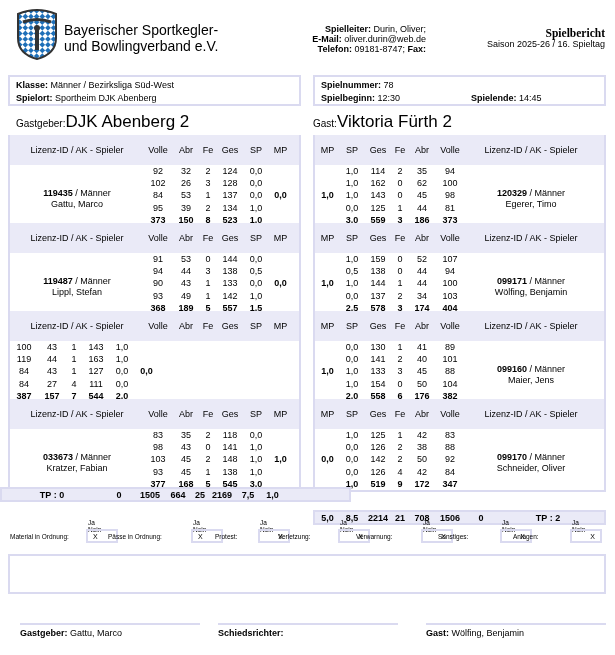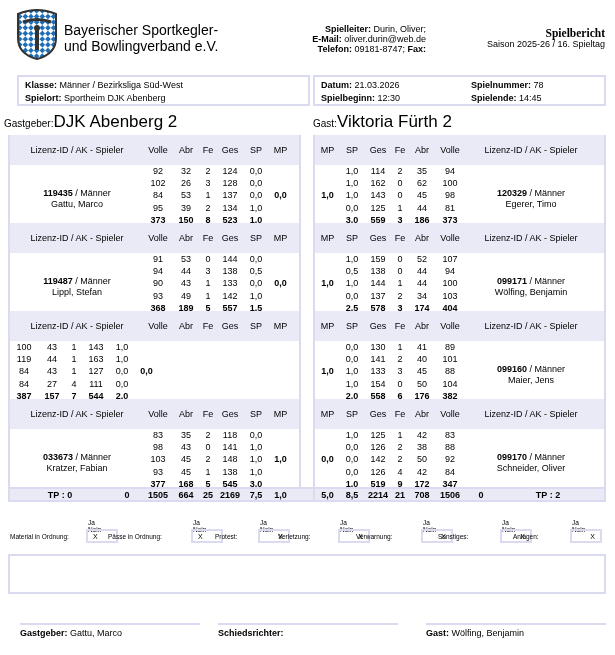--- a/index.html
+++ b/index.html
@@ -12,29 +12,29 @@
   .org { left: 64px; top: 22px; font-size: 14px; line-height: 16px; }
   .contact { left: 306px; top: 24px; width: 120px; font-size: 9px; line-height: 10px; text-align: right; }
   .contact b { font-weight: bold; }
   .report { right: 10px; top: 27px; text-align: right; }
   .report .t { font-size: 11.5px; font-weight: bold; font-family: "Liberation Serif", serif; }
   .report .s { font-size: 9px; }
 
   
   .infobox { border: 2px solid #dadaf0; font-size: 9px; padding: 2px 6px; line-height: 13px; }
   .infobox b { font-weight: bold; }
-  .info-left { left: 17px; top: 75px; width: 293px; height: 31px; }
+  .info-left { left: 8px; top: 75px; width: 293px; height: 31px; }
   .info-right { left: 313px; top: 75px; width: 293px; height: 31px; }
   .info-right .row { display: flex; }
   .info-right .row span:first-child { width: 150px; }
 
   
   .team-name { font-size: 17px; top: 112px; }
   .team-name small { font-size: 10px; }
-  .team-home { left: 4px; }
+  .team-home { left: 16px; }
   .team-guest { left: 313px; }
 
   
   .ptable { border: 2px solid #dadaf0; border-top: none; font-size: 9px; }
   .ptable .hdr { background: #eaeaf7; height: 30px; display: flex; align-items: center; }
   .ptable .body { display: flex; }
   .cell { text-align: center; }
   .rows { display: flex; flex-direction: column; }
   .r { height: 12.2px; display: flex; align-items: center; }
   .r.total { font-weight: bold; }
@@ -109,21 +109,20 @@
   <div class="t">Spielbericht</div>
   <div class="s">Saison 2025-26 / 16. Spieltag</div>
 </div>
 
 <div class="abs infobox info-left">
   <div><b>Klasse:</b> <span>Männer / Bezirksliga Süd-West</span></div>
   <div><b>Spielort:</b> <span>Sportheim DJK Abenberg</span></div>
 </div>
 <div class="abs infobox info-right">
   <div class="row">
-    <span><b>Datum:</b> <span>21.03.2026</span></span>
     <span><b>Spielnummer:</b> <span>78</span></span>
   </div>
   <div class="row">
     <span><b>Spielbeginn:</b> <span>12:30</span></span>
     <span><b>Spielende:</b> <span>14:45</span></span>
   </div>
 </div>
 
 <div class="abs team-name team-home">
   <small>Gastgeber:</small><span>DJK Abenberg 2</span>
@@ -566,31 +565,31 @@
           </div>
         </div>
         <div class="pinfo g-lic">
       <div><b>099170</b> <span>/ Männer</span></div>
       <div>Schneider, Oliver</div>
     </div>
       </div>
   </div>
   </div>
 
-<div class="abs totals" style="left:8px; top:487px; width:351px;">
+<div class="abs totals" style="left:0; top:487px; width:351px;">
   <span class="cell" style="width:100px;">TP : 0</span>
   <span class="cell" style="width:34px;">0</span>
   <span class="cell h-v">1505</span>
   <span class="cell h-a">664</span>
   <span class="cell h-f">25</span>
   <span class="cell h-g">2169</span>
   <span class="cell h-s">7,5</span>
   <span class="cell h-m">1,0</span>
 </div>
-<div class="abs totals" style="left:313px; top:487px; width:293px;">
+<div class="abs totals" style="left:313px; top:510px; width:293px;">
   <span class="cell g-m">5,0</span>
   <span class="cell g-s">8,5</span>
   <span class="cell g-g">2214</span>
   <span class="cell g-f">21</span>
   <span class="cell g-a">708</span>
   <span class="cell g-v">1506</span>
   <span class="cell" style="width:34px;">0</span>
   <span class="cell" style="width:100px;">TP : 2</span>
 </div>
 

